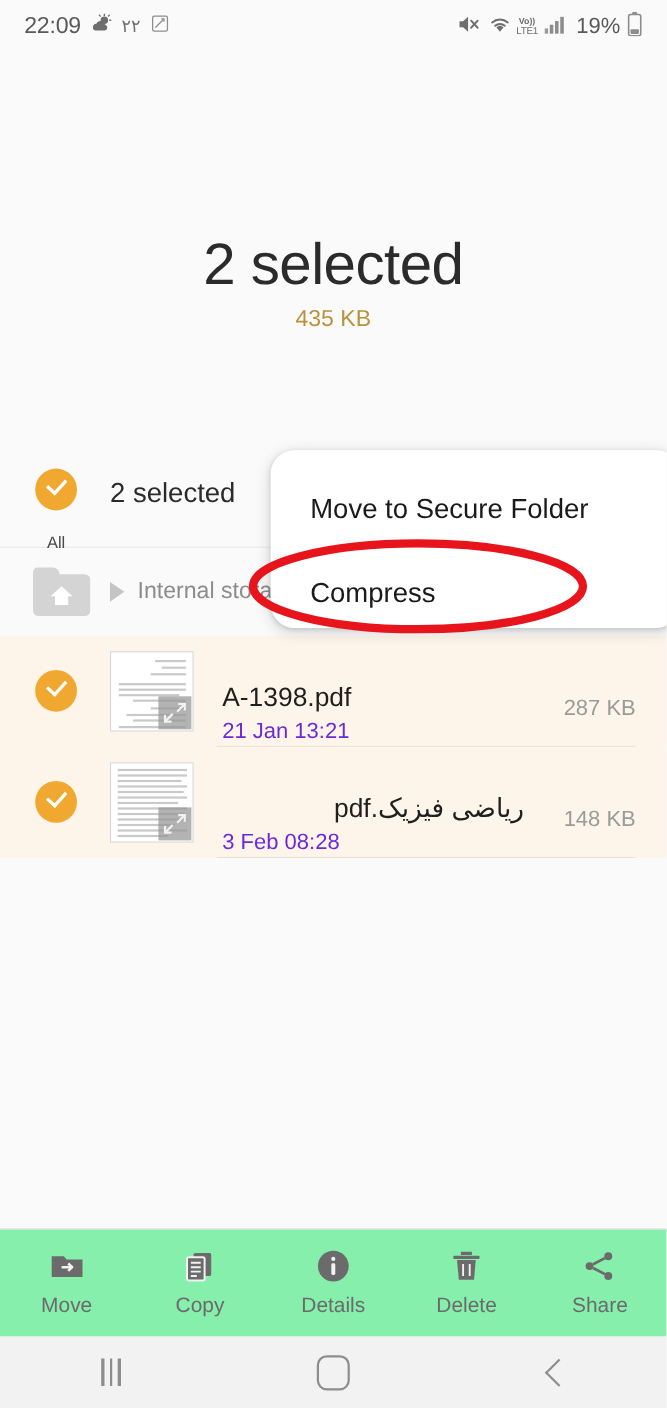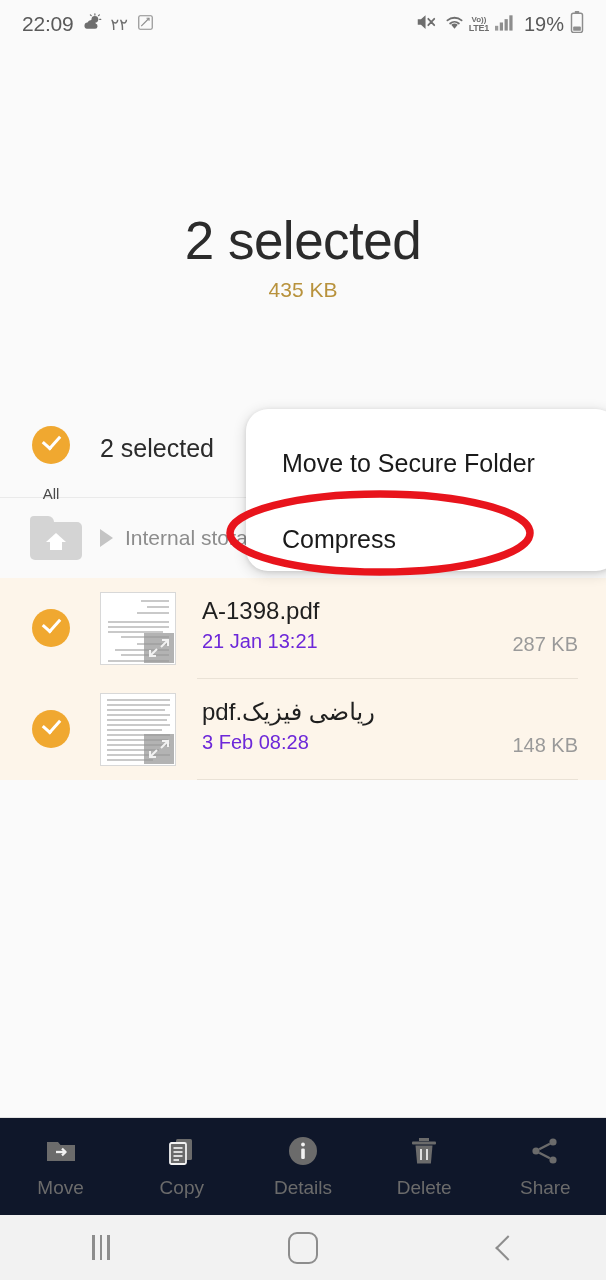--- a/index.html
+++ b/index.html
@@ -56,21 +56,21 @@
   .volte-badge {
     display: flex;
     flex-direction: column;
     align-items: center;
     justify-content: center;
     line-height: 1;
     color: #6e6e6e;
     margin-left: -3px;
   }
   .volte-top { font-size: 8px; font-weight: bold; }
-  .volte-bot { font-size: 9px; font-weight: bold; letter-spacing: -0.3px; }
+  .volte-bot { font-size: 9px; font-weight: normal; letter-spacing: -0.3px; }
 
   
   .header-area {
     position: absolute;
     top: 48px; left: 0;
     width: 606px;
     height: 362px;
     background: #fafafa;
   }
   .big-title {
@@ -263,22 +263,23 @@
     position: absolute;
     left: 202px;
     top: 18px;
     right: 28px;
   }
   .file-name {
     font-size: 24px;
     color: #1f1f1f;
     line-height: 1.25;
     white-space: nowrap;
-  }
-  .file-name.rtl { direction: rtl; text-align: left; unicode-bidi: embed; }
+    margin-top: 24px;
+  }
+  .file-name.rtl { direction: rtl; text-align: center; unicode-bidi: embed; }
   .file-date {
     font-size: 20px;
     color: #6d28d9;
     margin-top: 4px;
   }
   .file-size {
     position: absolute;
     right: 28px;
     top: 55px;
     font-size: 20px;
@@ -318,21 +319,21 @@
     pointer-events: none;
   }
 
   
   .bottom-bar {
     position: absolute;
     bottom: 65px;
     left: 0;
     width: 606px;
     height: 98px;
-    background: #0f172a;
+    background: #86efac;
     border-top: 1px solid #e2e2e2;
     display: flex;
     align-items: center;
     justify-content: space-around;
     box-sizing: border-box;
     z-index: 20;
   }
   .tool-item {
     display: flex;
     flex-direction: column;

